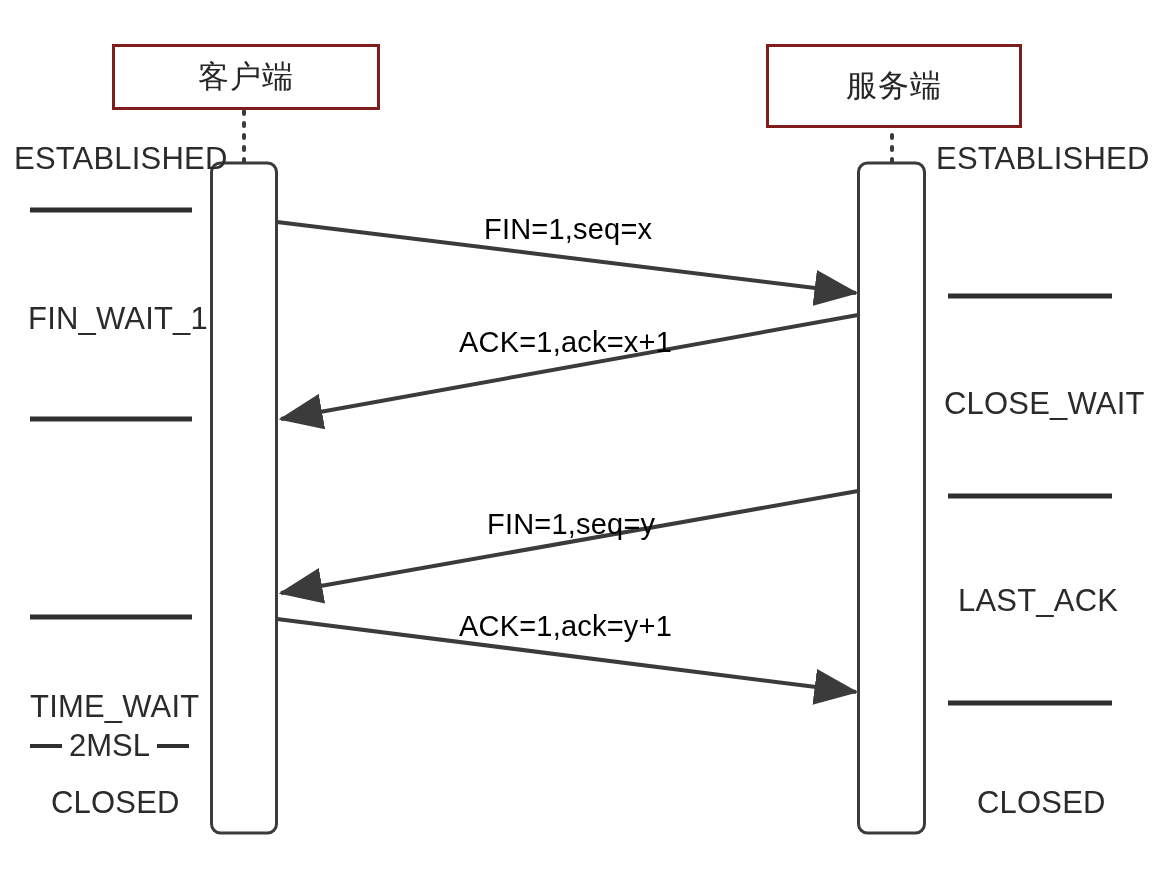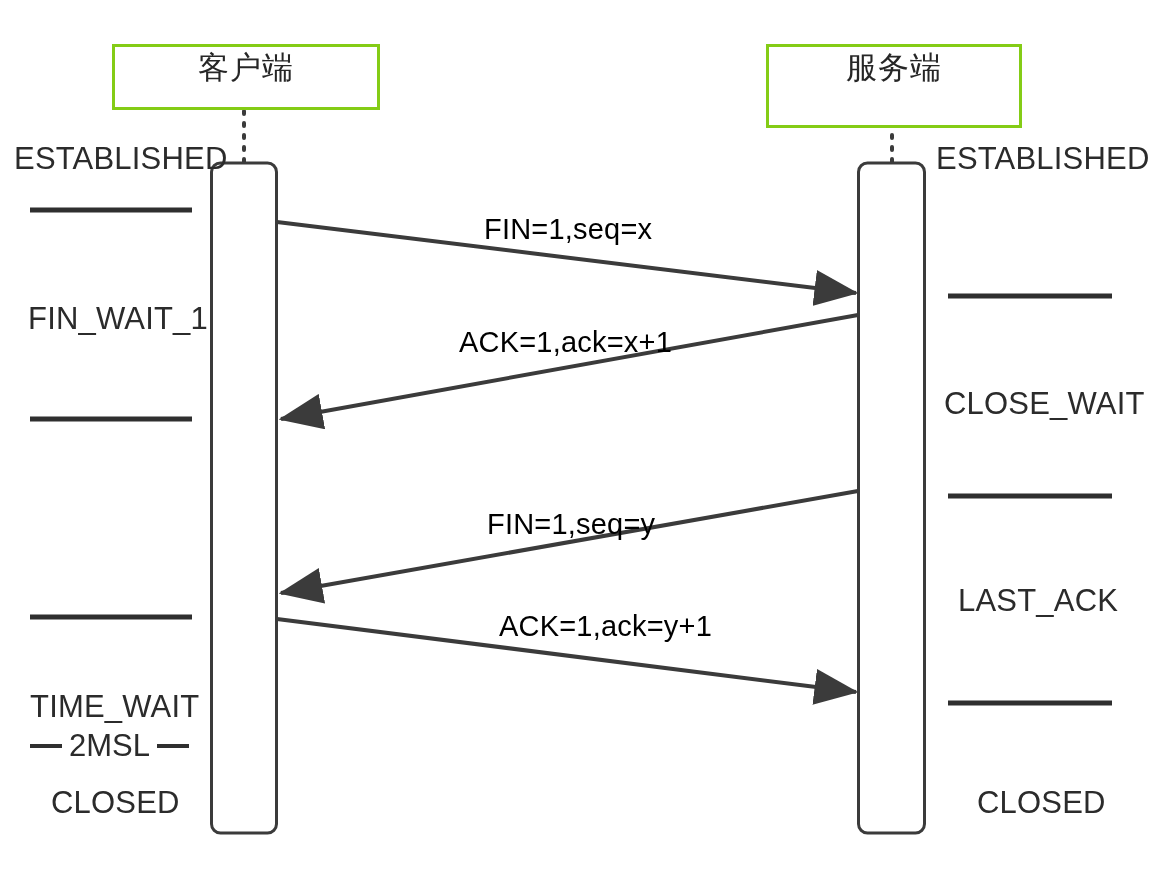--- a/index.html
+++ b/index.html
@@ -20,23 +20,24 @@
   #diagram-svg {
     position: absolute;
     left: 0;
     top: 0;
     width: 1153px;
     height: 892px;
   }
   .node-box {
     position: absolute;
     box-sizing: border-box;
-    border: 3px solid #84cc16;
+    border: 3px solid #7f1d1d;
     background: #ffffff;
     display: flex;
+    align-items: center;
     justify-content: center;
     font-size: 31px;
     color: #262626;
     letter-spacing: 1px;
   }
   #client-box { left: 112px; top: 44px; width: 268px; height: 66px; }
   #server-box { left: 766px; top: 44px; width: 256px; height: 84px; }
 
   .state-label {
     position: absolute;
@@ -125,15 +126,15 @@
   <div class="state-label state-left" style="left:51px; top:785px;">CLOSED</div>
 
   <div class="state-label state-right" style="left:936px; top:141px;">ESTABLISHED</div>
   <div class="state-label state-right" style="left:958px; top:583px;">LAST_ACK</div>
   <div class="state-label state-right" style="left:944px; top:386px;">CLOSE_WAIT</div>
   <div class="state-label state-right" style="left:977px; top:785px;">CLOSED</div>
 
   <div class="msg-label" style="left:484px; top:213px;">FIN=1,seq=x</div>
   <div class="msg-label" style="left:459px; top:326px;">ACK=1,ack=x+1</div>
   <div class="msg-label" style="left:487px; top:508px;">FIN=1,seq=y</div>
-  <div class="msg-label" style="left:459px; top:610px;margin-left:40px;">ACK=1,ack=y+1</div>
+  <div class="msg-label" style="left:459px; top:610px;">ACK=1,ack=y+1</div>
 
 </div>
 
 </body></html>

